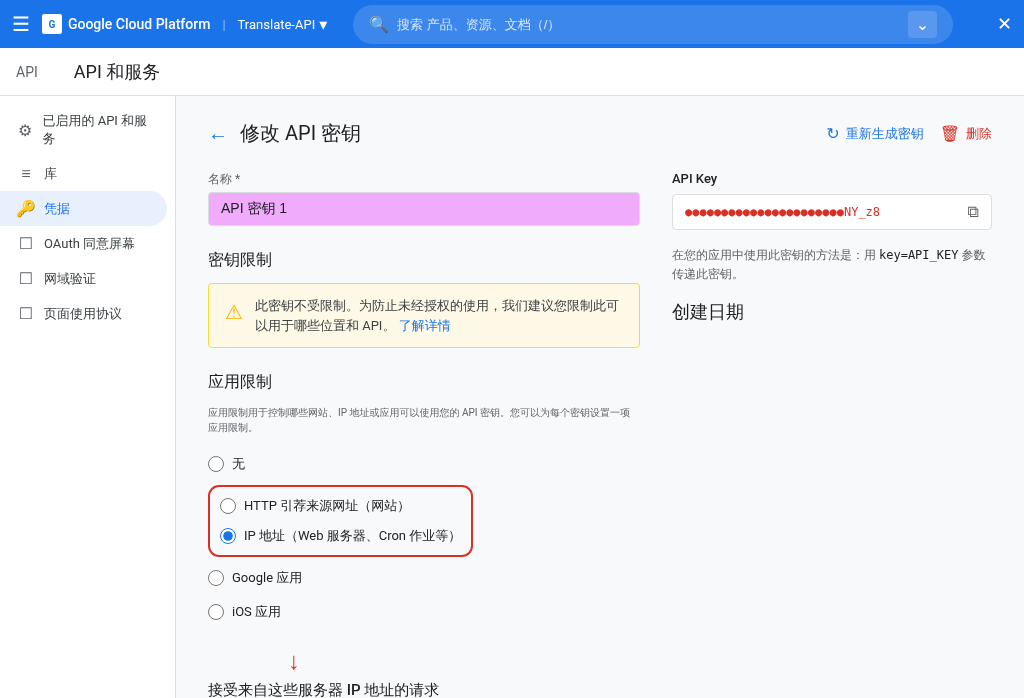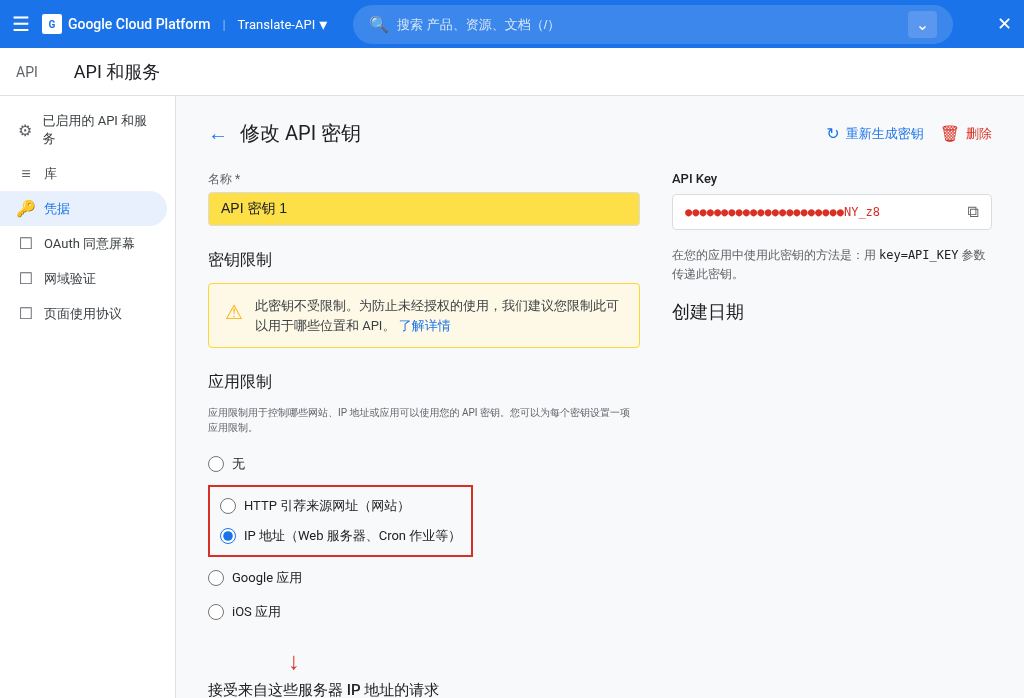--- a/index.html
+++ b/index.html
@@ -170,21 +170,21 @@
       color: #5f6368;
       margin-bottom: 4px;
     }
     .text-input {
       width: 100%;
       padding: 8px 12px;
       border: 1px solid #dadce0;
       border-radius: 4px;
       font-size: 14px;
       color: #202124;
-      background: #fde047;
+      background: #f0abfc;
       outline: none;
     }
 
     
     .section-title {
       font-size: 16px;
       font-weight: 500;
       color: #202124;
       margin-bottom: 12px;
     }
@@ -366,21 +366,21 @@
           <div class="section-title">应用限制</div>
           <div class="restriction-desc">应用限制用于控制哪些网站、IP 地址或应用可以使用您的 API 密钥。您可以为每个密钥设置一项应用限制。</div>
 
           <div class="radio-group">
 
             <label class="radio-item">
               <input type="radio" name="restriction" style="">
               <span>无</span>
             </label>
 
-            <div style="display:inline-flex; flex-direction:column; gap:4px; border: 2px solid #d93025; border-radius:0; padding: 6px 10px; width: fit-content;">
+            <div style="display:inline-flex; flex-direction:column; gap:4px; border: 2px solid #d93025; border-radius:11px; padding: 6px 10px; width: fit-content;">
               <label class="radio-item" style="margin:0;">
                 <input type="radio" name="restriction" style="">
                 <span>HTTP 引荐来源网址（网站）</span>
               </label>
               <label class="radio-item" style="margin:0;">
                 <input type="radio" name="restriction" checked="" style="">
                 <span>IP 地址（Web 服务器、Cron 作业等）</span>
               </label>
             </div>
 

